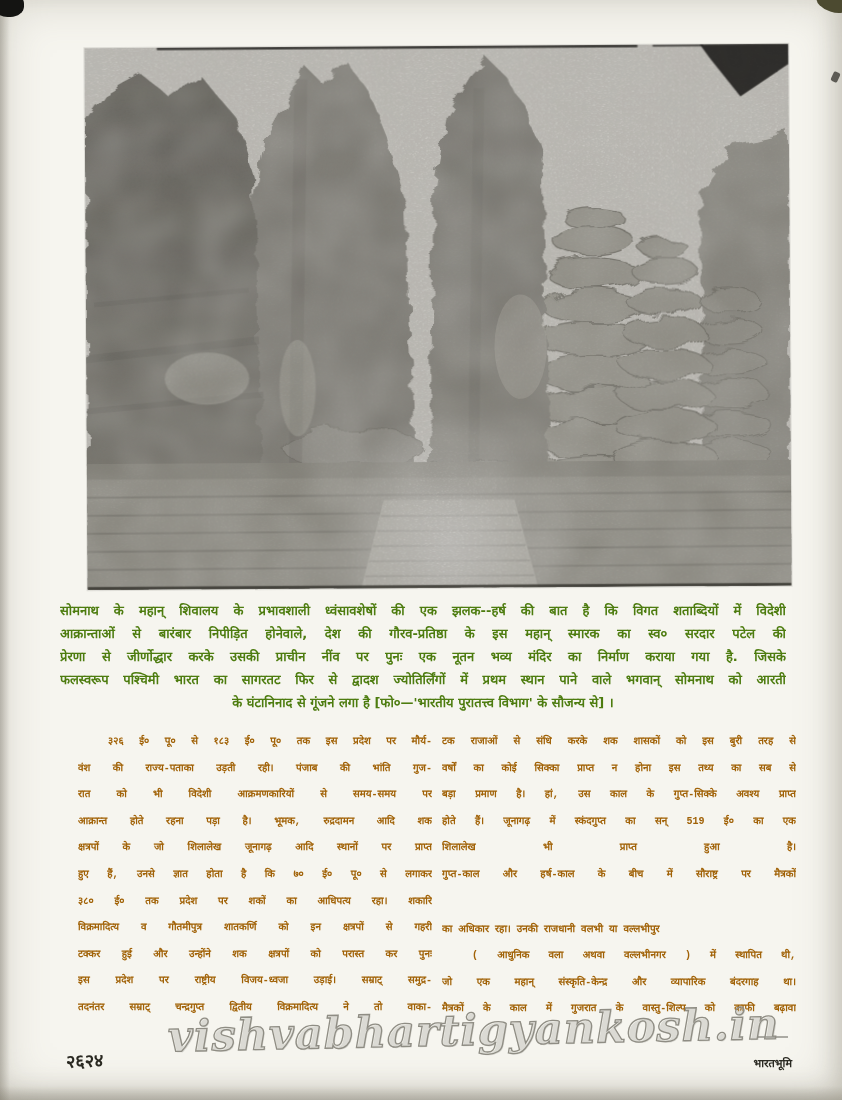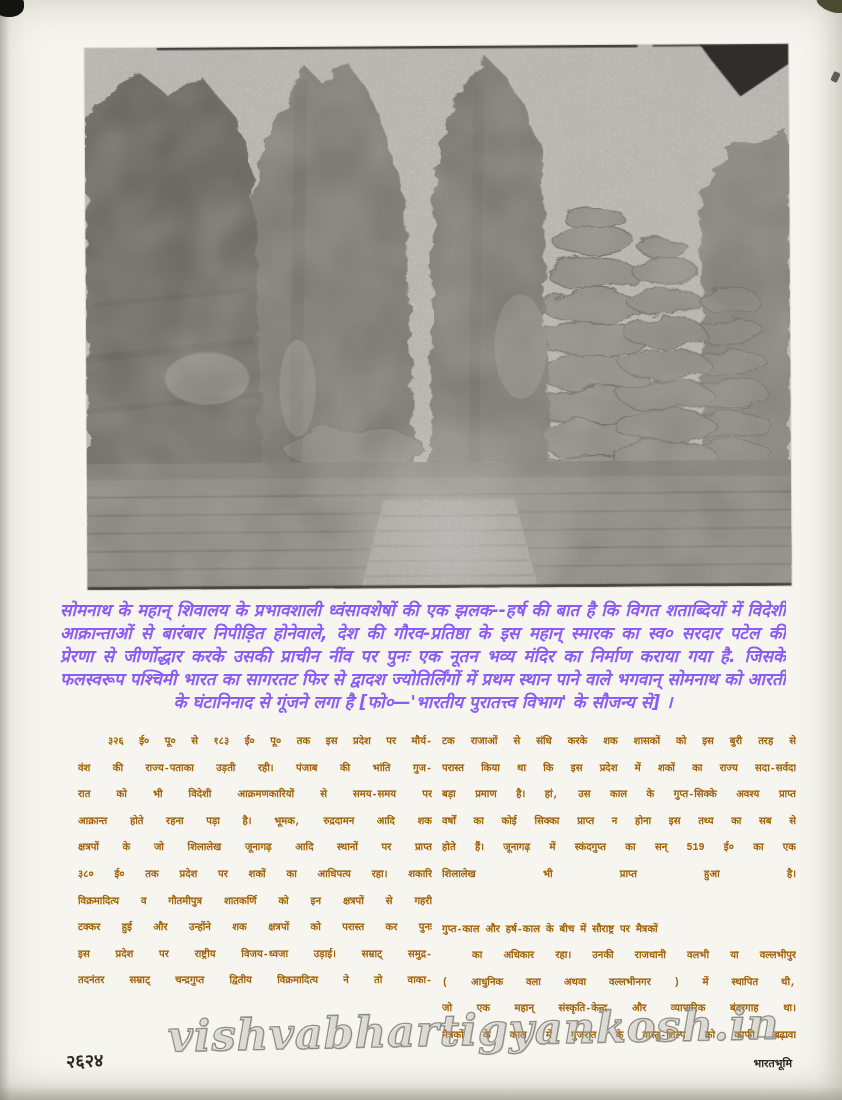--- a/index.html
+++ b/index.html
@@ -25,21 +25,21 @@
   .photo{
     position:absolute;left:86px;top:46px;width:704px;height:542px;margin:0;
     transform:rotate(-0.35deg);
     background:#f2f1ec;
     box-shadow:0 0 0 1px rgba(90,88,80,0.15);
   }
   .photo svg{display:block;width:100%;height:100%;}
 
   .caption{
     position:absolute;left:60px;top:599px;width:726px;
-    color:#8b5cf6;font-weight:700;font-size:17px;line-height:23px;font-style:italic;
+    color:#4d7c0f;font-weight:700;font-size:13px;line-height:23px;
   }
   .c-line{text-align:justify;text-align-last:justify;white-space:nowrap;overflow:hidden;}
   .c-line:last-child{text-align:center;text-align-last:center;white-space:normal;}
 
   .columns{position:absolute;left:78px;top:729px;width:718px;display:flex;gap:10px;}
   .col{width:354px;color:#a16207;font-weight:700;font-size:10px;line-height:26.6px;font-family:Liberation Mono, monospace;}
   .t-line{text-align:justify;text-align-last:justify;white-space:nowrap;overflow:hidden;}
   .col-left .t-line:nth-child(1){text-indent:30px;}
   .col-right .t-line:nth-child(8){text-indent:30px;}
   .col-right .t-line:nth-child(7){text-align-last:left;margin-top:28px;}
@@ -208,31 +208,31 @@
     <div class="c-line">के घंटानिनाद से गूंजने लगा है [फो०—'भारतीय पुरातत्त्व विभाग' के सौजन्य से] ।</div>
   </div>
 
   <div class="columns">
     <div class="col col-left">
       <div class="t-line">३२६ ई० पू० से १८३ ई० पू० तक इस प्रदेश पर मौर्य-</div>
       <div class="t-line">वंश की राज्य-पताका उड़ती रही। पंजाब की भांति गुज-</div>
       <div class="t-line">रात को भी विदेशी आक्रमणकारियों से समय-समय पर</div>
       <div class="t-line">आक्रान्त होते रहना पड़ा है। भूमक, रुद्रदामन आदि शक</div>
       <div class="t-line">क्षत्रपों के जो शिलालेख जूनागढ़ आदि स्थानों पर प्राप्त</div>
+      <div class="t-line">हुए हैं, उनसे ज्ञात होता है कि ७० ई० पू० से लगाकर</div>
       <div class="t-line">३८० ई० तक प्रदेश पर शकों का आधिपत्य रहा। शकारि</div>
       <div class="t-line">विक्रमादित्य व गौतमीपुत्र शातकर्णि को इन क्षत्रपों से गहरी</div>
       <div class="t-line">टक्कर हुई और उन्होंने शक क्षत्रपों को परास्त कर पुनः</div>
       <div class="t-line">इस प्रदेश पर राष्ट्रीय विजय-ध्वजा उड़ाई। सम्राट् समुद्र-</div>
       <div class="t-line">तदनंतर सम्राट् चन्द्रगुप्त द्वितीय विक्रमादित्य ने तो वाका-</div>
     </div>
     <div class="col col-right">
       <div class="t-line">टक राजाओं से संधि करके शक शासकों को इस बुरी तरह से</div>
-      <div class="t-line">परास्त किया था कि इस प्रदेश में शकों का राज्य सदा-सर्वदा</div>
+      <div class="t-line">वर्षों का कोई सिक्का प्राप्त न होना इस तथ्य का सब से</div>
       <div class="t-line">बड़ा प्रमाण है। हां, उस काल के गुप्त-सिक्के अवश्य प्राप्त</div>
-      <div class="t-line">वर्षों का कोई सिक्का प्राप्त न होना इस तथ्य का सब से</div>
       <div class="t-line">होते हैं। जूनागढ़ में स्कंदगुप्त का सन् 519 ई० का एक</div>
       <div class="t-line">शिलालेख भी प्राप्त हुआ है।</div>
       <div class="t-line">गुप्त-काल और हर्ष-काल के बीच में सौराष्ट्र पर मैत्रकों</div>
       <div class="t-line">का अधिकार रहा। उनकी राजधानी वलभी या वल्लभीपुर</div>
       <div class="t-line">( आधुनिक वला अथवा वल्लभीनगर ) में स्थापित थी,</div>
       <div class="t-line">जो एक महान् संस्कृति-केन्द्र और व्यापारिक बंदरगाह था।</div>
       <div class="t-line">मैत्रकों के काल में गुजरात के वास्तु-शिल्प को काफी बढ़ावा</div>
     </div>
   </div>
 

